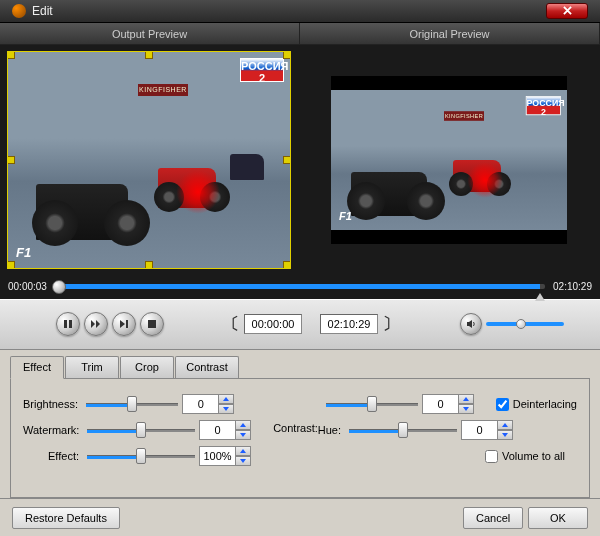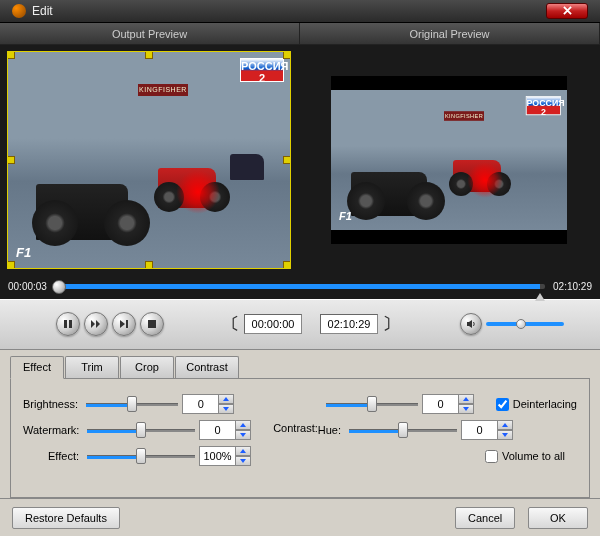--- a/index.html
+++ b/index.html
@@ -56,21 +56,21 @@
 .slider-thumb{position:absolute;top:50%;transform:translate(-50%,-50%);width:10px;height:16px;background:linear-gradient(to bottom,#fff,#ccc);border:1px solid #777;border-radius:2px;}
 .tick{position:absolute;top:-3px;width:1px;height:9px;background:#666;}
 .spin{display:flex;width:52px;height:20px;}
 .spin input{width:36px;height:20px;border:1px solid #888;border-right:none;background:#fff;text-align:center;font-size:11px;}
 .spin-btns{width:16px;display:flex;flex-direction:column;}
 .spin-up,.spin-down{flex:1;background:linear-gradient(to bottom,#eee,#ccc);border:1px solid #888;display:flex;align-items:center;justify-content:center;cursor:pointer;}
 .spin-up svg,.spin-down svg{width:6px;height:4px;fill:#1e5eff;}
 .col-gap{width:36px;}
 .chk{display:flex;align-items:center;gap:4px;}
 .chk input{width:13px;height:13px;}
-.footer{height:40px;background:#d4d0c8;border-top:1px solid #888;display:flex;align-items:center;padding:0 12px;gap:13px;}
+.footer{height:40px;background:#d4d0c8;border-top:1px solid #888;display:flex;align-items:center;padding:0 12px;gap:5px;}
 .btn{height:22px;padding:0 12px;background:linear-gradient(to bottom,#f8f8f8,#d8d8d8);border:1px solid #888;border-radius:2px;cursor:pointer;line-height:20px;}
 </style>
 </head>
 <body>
 
 <div class="window">
   <div class="titlebar">
     <div class="app-icon"></div>
     <div class="title">Edit</div>
     <div class="close-btn">

